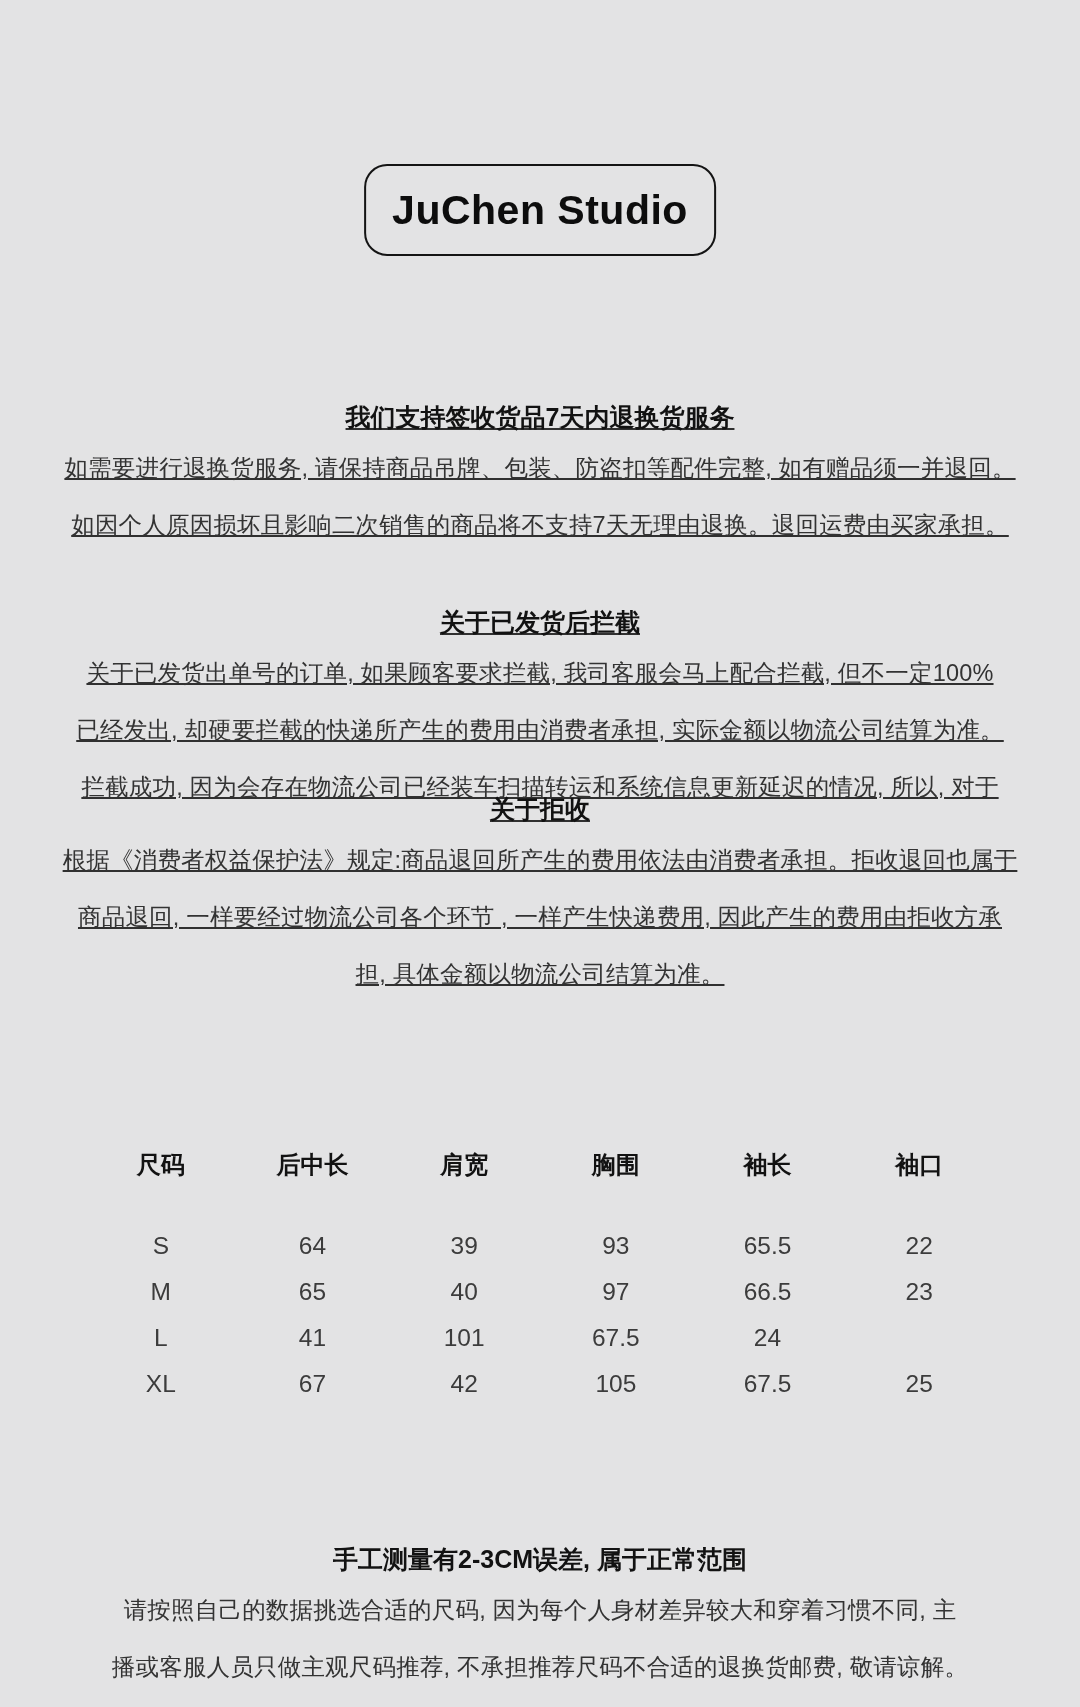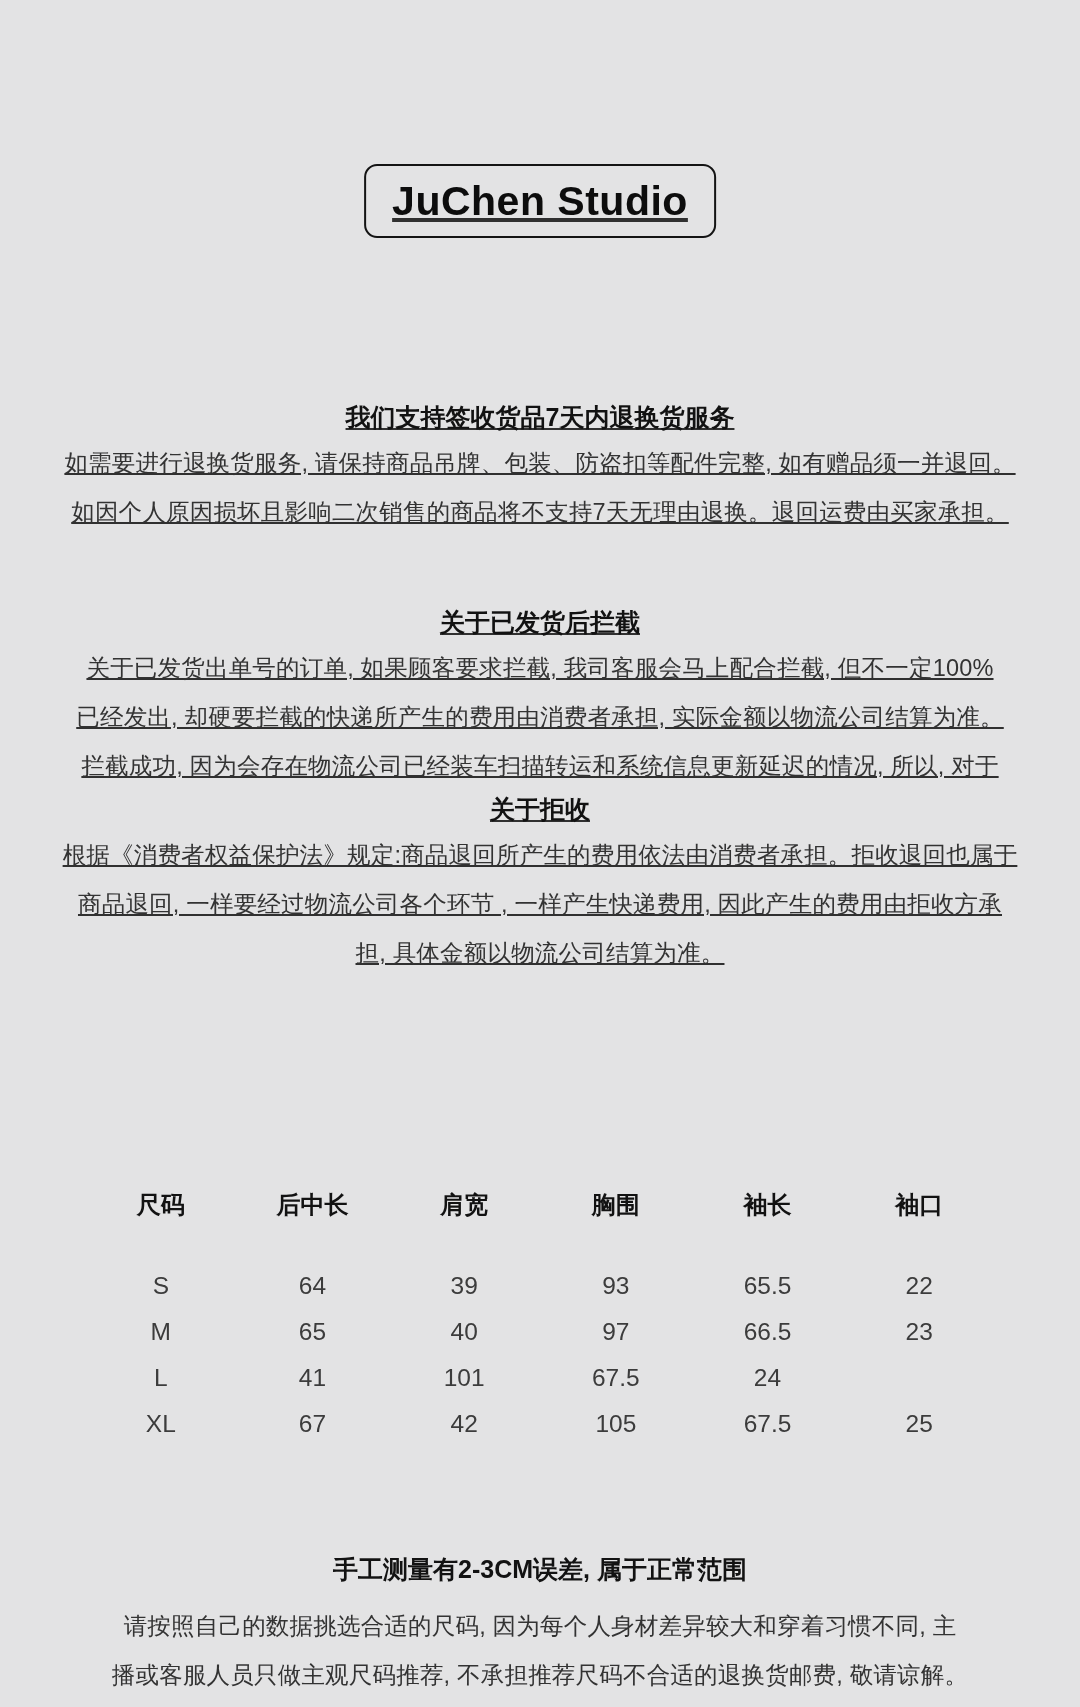--- a/index.html
+++ b/index.html
@@ -13,29 +13,28 @@
     overflow: hidden;
   }
 
   
   .logo-box {
     position: absolute;
     top: 164px;
     left: 540px;
     transform: translateX(-50%);
     border: 2px solid #141414;
-    border-radius: 13px;
-    height: 74px;
+    border-radius: 23px;
+    height: 92px;
     min-width: 336px;
     display: flex;
     align-items: center;
     justify-content: center;
     box-sizing: border-box;
     padding: 0 26px;
-    text-decoration: underline;
   }
   .logo-text {
     font-size: 41px;
     font-weight: bold;
     color: #0d0d0d;
     letter-spacing: 0.5px;
     white-space: nowrap;
   }
 
   
@@ -48,28 +47,28 @@
     font-weight: bold;
     color: #121212;
     line-height: 34px;
     margin: 0;
   }
   .policy-lines { margin-top: 7px; }
   .policy-line {
     font-size: 23.5px;
     line-height: 45px;
     color: #333333;
-    margin: 4px;
+    margin: 12px;
     letter-spacing: 0.2px;
   }
 
   
   .size-table {
     position: absolute;
-    top: 1188px;
+    top: 1148px;
     left: 0;
     width: 100%;
     box-sizing: border-box;
     padding: 0 85px;
   }
   .size-table-header, .size-table-row {
     display: grid;
     grid-template-columns: repeat(6, 1fr);
     align-items: center;
   }
@@ -90,21 +89,21 @@
     font-stretch: condensed;
   }
 
   
   .footer-note { position: absolute; top: 1534px; left: 0; width: 100%; text-align: center; }
   .footer-heading {
     font-size: 25px;
     font-weight: bold;
     color: #121212;
     line-height: 34px;
-    margin: 18px;
+    margin: 8px;
   }
   .footer-lines { margin-top: 8px; }
 </style>
 </head>
 <body>
 
 <div class="page">
 
   <div class="logo-box">
     <span class="logo-text">JuChen Studio</span>

